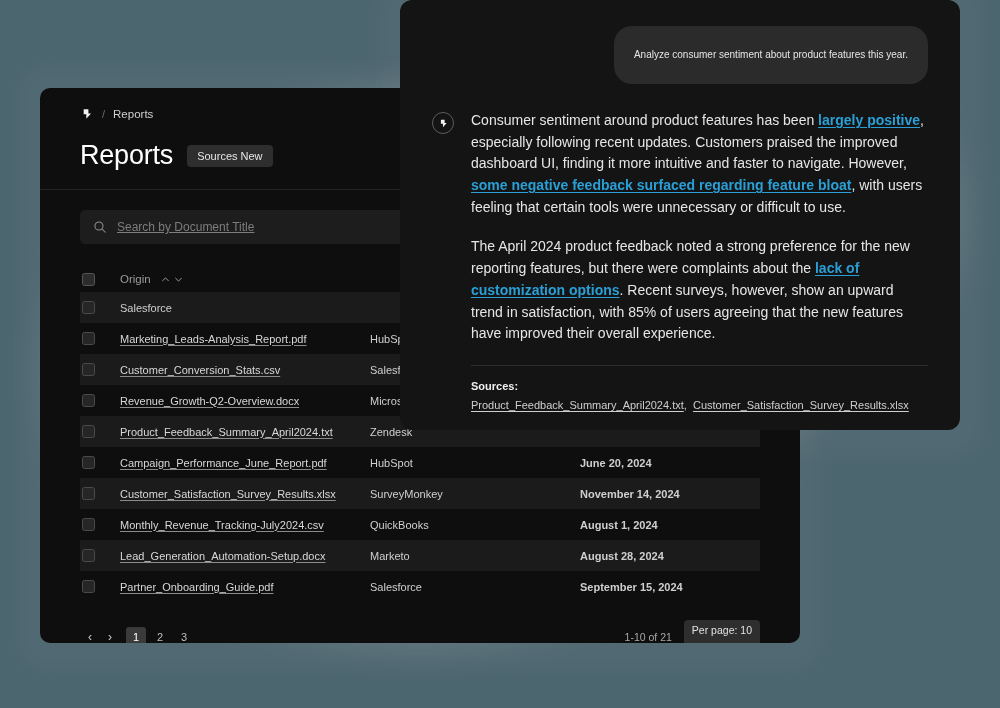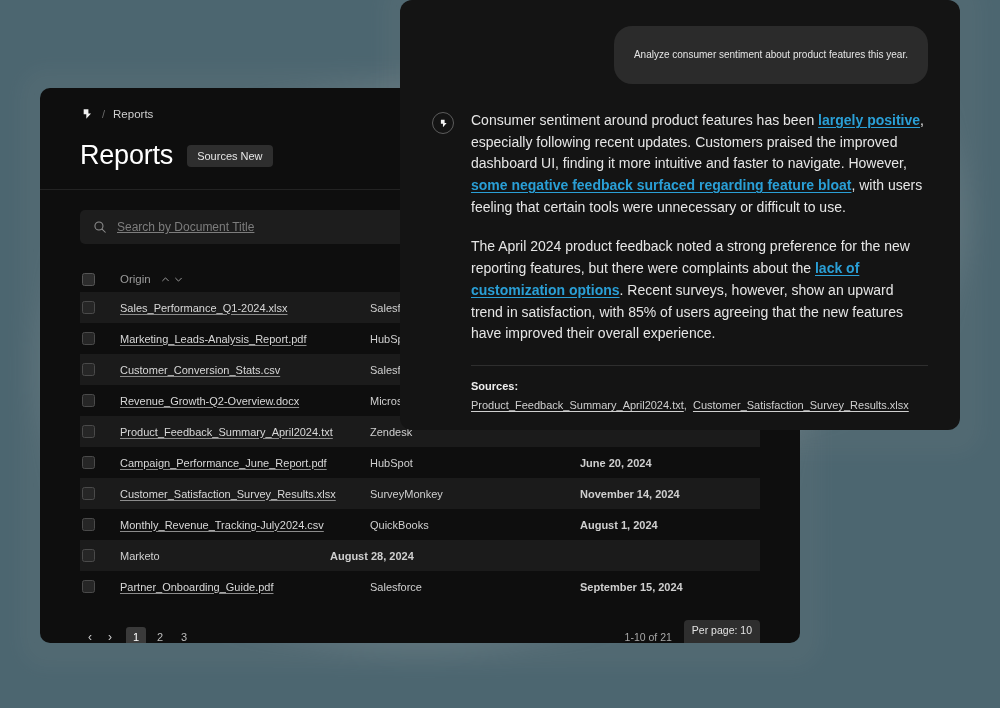--- a/index.html
+++ b/index.html
@@ -329,21 +329,20 @@
             </span>
           </div>
           <div class="c-date"></div>
         </div>
 
         <div class="tbody" id="table-body">
             <div class="trow alt">
               <div class="c-check">
                 <span class="chk"></span>
               </div>
-              <div class="c-title"><span class="doc-link">Sales_Performance_Q1-2024.xlsx</span></div>
               <div class="c-origin cell-origin">Salesforce</div>
               <div class="c-date cell-date"></div>
             </div>
             <div class="trow">
               <div class="c-check">
                 <span class="chk"></span>
               </div>
               <div class="c-title"><span class="doc-link">Marketing_Leads-Analysis_Report.pdf</span></div>
               <div class="c-origin cell-origin">HubSpot</div>
               <div class="c-date cell-date"></div>
@@ -393,20 +392,21 @@
                 <span class="chk"></span>
               </div>
               <div class="c-title"><span class="doc-link">Monthly_Revenue_Tracking-July2024.csv</span></div>
               <div class="c-origin cell-origin">QuickBooks</div>
               <div class="c-date cell-date">August 1, 2024</div>
             </div>
             <div class="trow alt">
               <div class="c-check">
                 <span class="chk"></span>
               </div>
+              <div class="c-title"><span class="doc-link">Lead_Generation_Automation-Setup.docx</span></div>
               <div class="c-origin cell-origin">Marketo</div>
               <div class="c-date cell-date">August 28, 2024</div>
             </div>
             <div class="trow">
               <div class="c-check">
                 <span class="chk"></span>
               </div>
               <div class="c-title"><span class="doc-link">Partner_Onboarding_Guide.pdf</span></div>
               <div class="c-origin cell-origin">Salesforce</div>
               <div class="c-date cell-date">September 15, 2024</div>

